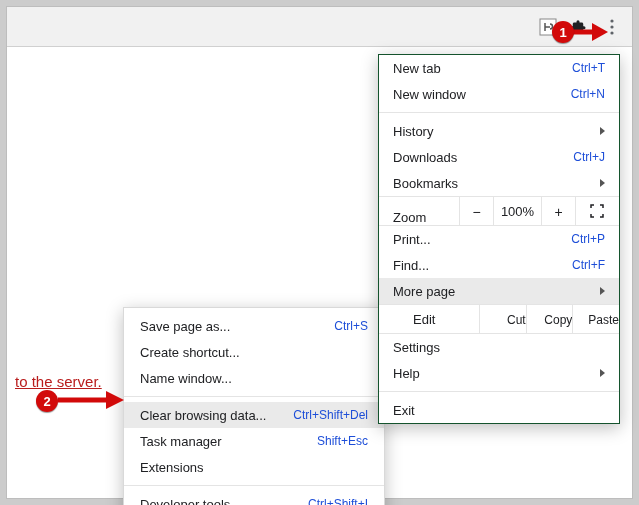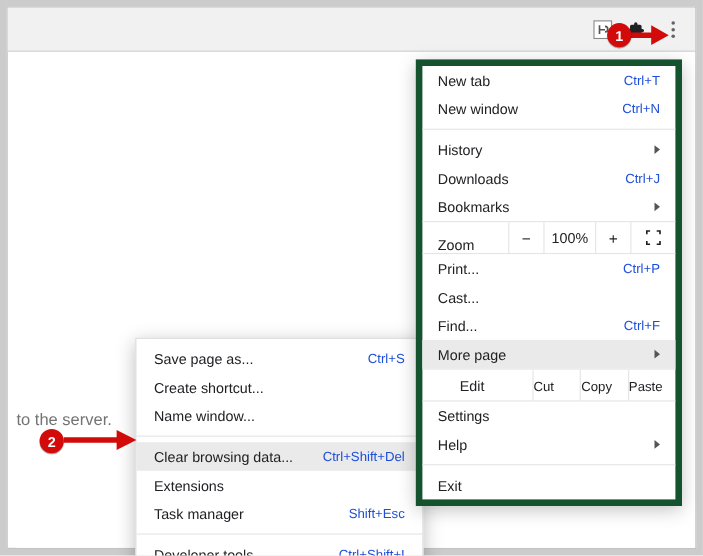--- a/index.html
+++ b/index.html
@@ -40,31 +40,32 @@
   .content-area {
     position: absolute;
     left: 8px; top: 41px; right:0; bottom:0;
     background: #fff;
     padding: 18px;
   }
   .page-text {
     position: absolute;
     left: 0px; top: 325px;
     font-size: 15px;
-    color: #737373;
+    color: #b91c1c;
+    text-decoration: underline;
   }
 
   
   .main-menu {
     position: absolute;
     top: 47px;
     right: 12px;
     width: 242px;
     background: #fff;
-    border: 6px solid #14532d;
+    border: 1px solid #14532d;
     box-shadow: 0 4px 16px rgba(0,0,0,0.25);
     z-index: 10;
   }
   .menu-item {
     display: flex;
     align-items: center;
     height: 26px;
     padding: 0 14px;
     font-size: 13px;
     cursor: default;
@@ -110,21 +111,21 @@
     display: flex;
     align-items: stretch;
     height: 30px;
     padding: 0 0 0 14px;
     border-top: 1px solid #e4e4e4;
     border-bottom: 1px solid #e4e4e4;
     font-size: 13px;
   }
   .edit-row .elabel { width: 66px; line-height:30px;margin-left:20px; }
   .edit-btn {
-    flex:1; text-align:left; line-height:30px;
+    flex:1; text-align:right; line-height:30px;
     border-left: 1px solid #e4e4e4;
     font-size:12px;
   }
 
   
   .submenu {
     position: absolute;
     top: 300px;
     left: 116px;
     width: 262px;
@@ -217,23 +218,20 @@
             <path d="M1 4V1h3 M10 1h3v3 M13 10v3h-3 M4 13H1v-3" stroke="#202124" stroke-width="1.5" fill="none"></path>
           </svg>
       </span>
     </div>
 
     <div class="menu-item">
       <span class="label">Print...</span>
       <span class="shortcut">Ctrl+P</span>
     </div>
     <div class="menu-item">
-      <span class="label">Cast...</span>
-    </div>
-    <div class="menu-item">
       <span class="label">Find...</span>
       <span class="shortcut">Ctrl+F</span>
     </div>
     <div class="menu-item highlight">
       <span class="label">More page</span>
       <span class="submenu-arrow"></span>
     </div>
 
     <div class="edit-row">
       <span class="elabel">Edit</span>
@@ -265,25 +263,25 @@
     </div>
     <div class="menu-item">
       <span class="label">Name window...</span>
     </div>
     <div class="menu-sep"></div>
     <div class="menu-item highlight">
       <span class="label">Clear browsing data...</span>
       <span class="shortcut">Ctrl+Shift+Del</span>
     </div>
     <div class="menu-item">
-      <span class="label">Extensions</span>
-    </div>
-    <div class="menu-item">
       <span class="label">Task manager</span>
       <span class="shortcut">Shift+Esc</span>
+    </div>
+    <div class="menu-item">
+      <span class="label">Extensions</span>
     </div>
     <div class="menu-sep"></div>
     <div class="menu-item">
       <span class="label">Developer tools</span>
       <span class="shortcut">Ctrl+Shift+I</span>
     </div>
   </div>
 
 </div>
 

